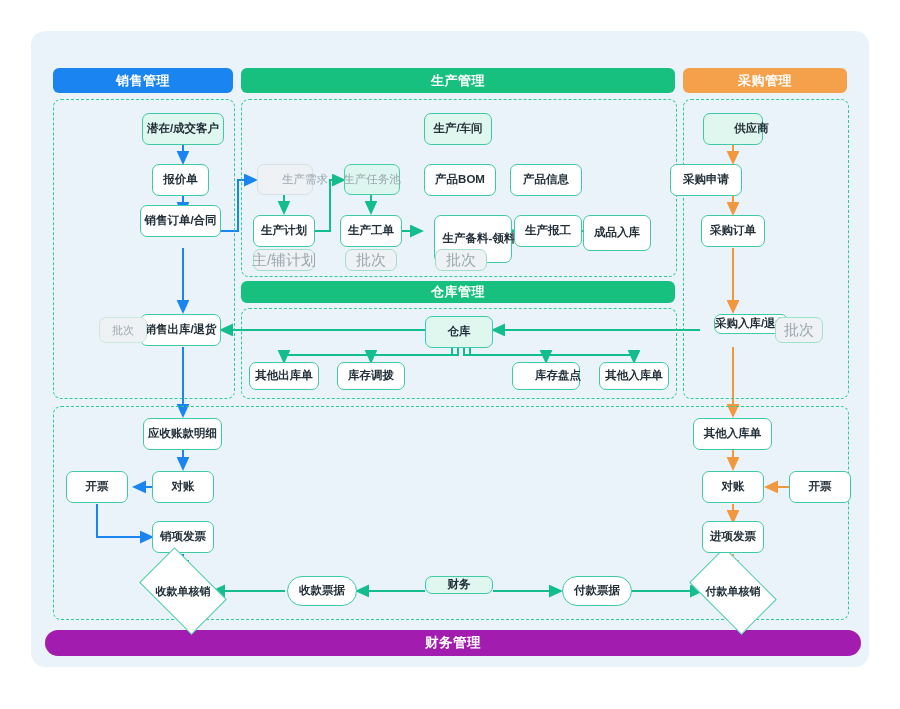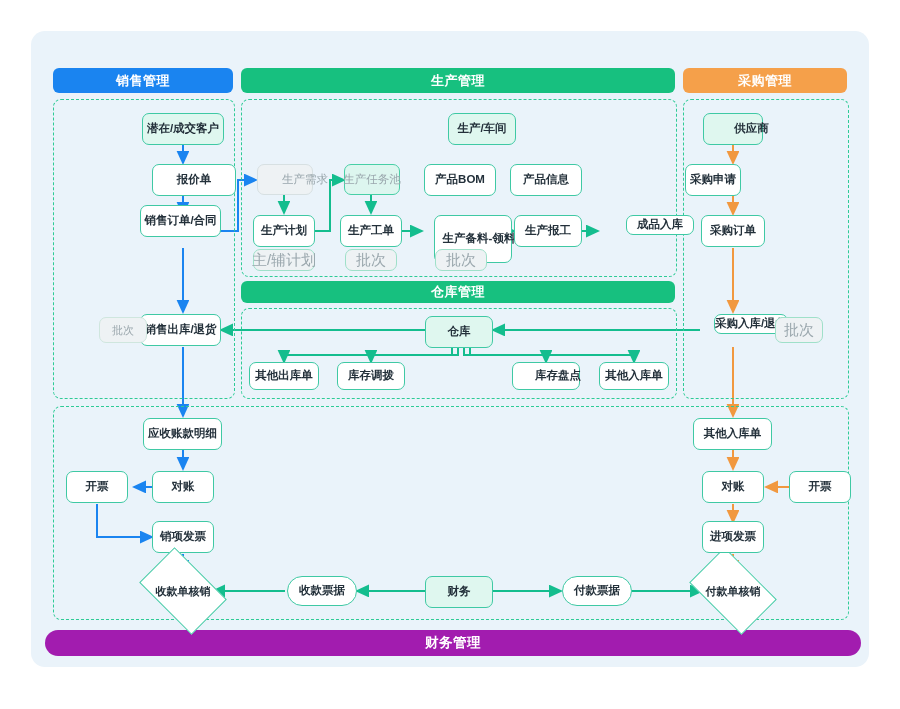--- a/index.html
+++ b/index.html
@@ -161,34 +161,34 @@
 
   <div class="dashgroup" style="left:53px;top:99px;width:180px;height:298px;"></div>
   <div class="dashgroup" style="left:241px;top:99px;width:434px;height:176px;"></div>
   <div class="dashgroup" style="left:683px;top:99px;width:164px;height:298px;"></div>
   <div class="dashgroup" style="left:241px;top:308px;width:434px;height:89px;"></div>
   <div class="dashgroup" style="left:53px;top:406px;width:794px;height:212px;"></div>
 
   <div class="node mint" style="left:142px;top:113px;width:82px;height:32px;">
     <span>潜在/成交客户</span>
   </div>
-  <div class="node" style="left:152px;top:164px;width:84px;height:32px;">
+  <div class="node" style="left:152px;top:164px;width:57px;height:32px;">
     <span>报价单</span>
   </div>
   <div class="node" style="left:140px;top:205px;width:81px;height:32px;">
     <span>销售订单/合同</span>
   </div>
   <div class="node" style="left:140px;top:314px;width:81px;height:32px;">
     <span>销售出库/退货</span>
   </div>
   <div class="node tag" style="left:99px;top:317px;width:48px;height:26px;">
     <span>批次</span>
   </div>
 
-  <div class="node mint" style="left:424px;top:113px;width:68px;height:32px;margin-left:24px;">
+  <div class="node mint" style="left:424px;top:113px;width:68px;height:32px;">
     <span>生产/车间</span>
   </div>
   <div class="node faded" style="left:257px;top:164px;width:56px;height:31px;padding-left:40px;">
     <span>生产需求</span>
   </div>
   <div class="node pool" style="left:344px;top:164px;width:56px;height:31px;">
     <span>生产任务池</span>
   </div>
   <div class="node" style="left:424px;top:164px;width:72px;height:32px;">
     <span>产品BOM</span>
@@ -201,37 +201,37 @@
   </div>
   <div class="node" style="left:340px;top:215px;width:62px;height:32px;">
     <span>生产工单</span>
   </div>
   <div class="node" style="left:434px;top:215px;width:78px;height:48px;padding-left:12px;">
     <span>生产备料-领料</span>
   </div>
   <div class="node" style="left:514px;top:215px;width:68px;height:32px;">
     <span>生产报工</span>
   </div>
-  <div class="node" style="left:626px;top:215px;width:68px;height:20px;">
+  <div class="node" style="left:583px;top:215px;width:68px;height:36px;">
     <span>成品入库</span>
   </div>
   <div class="node tag2" style="left:253px;top:249px;width:62px;height:22px;">
     <span>主/辅计划</span>
   </div>
   <div class="node tag2" style="left:345px;top:249px;width:52px;height:22px;">
     <span>批次</span>
   </div>
   <div class="node tag2" style="left:435px;top:249px;width:52px;height:22px;">
     <span>批次</span>
   </div>
 
   <div class="node mint" style="left:703px;top:113px;width:60px;height:32px;padding-left:37px;">
     <span>供应商</span>
   </div>
-  <div class="node" style="left:685px;top:164px;width:56px;height:32px;font-family:Liberation Mono, monospace;">
+  <div class="node" style="left:670px;top:164px;width:72px;height:32px;font-family:Liberation Mono, monospace;">
     <span>采购申请</span>
   </div>
   <div class="node" style="left:701px;top:215px;width:64px;height:32px;">
     <span>采购订单</span>
   </div>
   <div class="node" style="left:696px;top:314px;width:74px;height:20px;margin-left:18px;">
     <span>采购入库/退货</span>
   </div>
   <div class="node tag2" style="left:775px;top:317px;width:48px;height:26px;">
     <span>批次</span>
@@ -266,21 +266,21 @@
     <span>销项发票</span>
   </div>
   <div class="diamond" style="left:146px;top:566px;width:74px;height:50px;">
     <span class="dshape"></span>
     <span class="dlabel">收款单核销</span>
   </div>
   <div class="node round" style="left:287px;top:576px;width:70px;height:30px;">
     <span>收款票据</span>
   </div>
 
-  <div class="node mint" style="left:425px;top:576px;width:68px;height:32px;">
+  <div class="node mint" style="left:425px;top:576px;width:68px;height:18px;">
     <span>财务</span>
   </div>
 
   <div class="node round" style="left:562px;top:576px;width:70px;height:30px;">
     <span>付款票据</span>
   </div>
   <div class="diamond" style="left:696px;top:566px;width:74px;height:50px;">
     <span class="dshape"></span>
     <span class="dlabel">付款单核销</span>
   </div>

